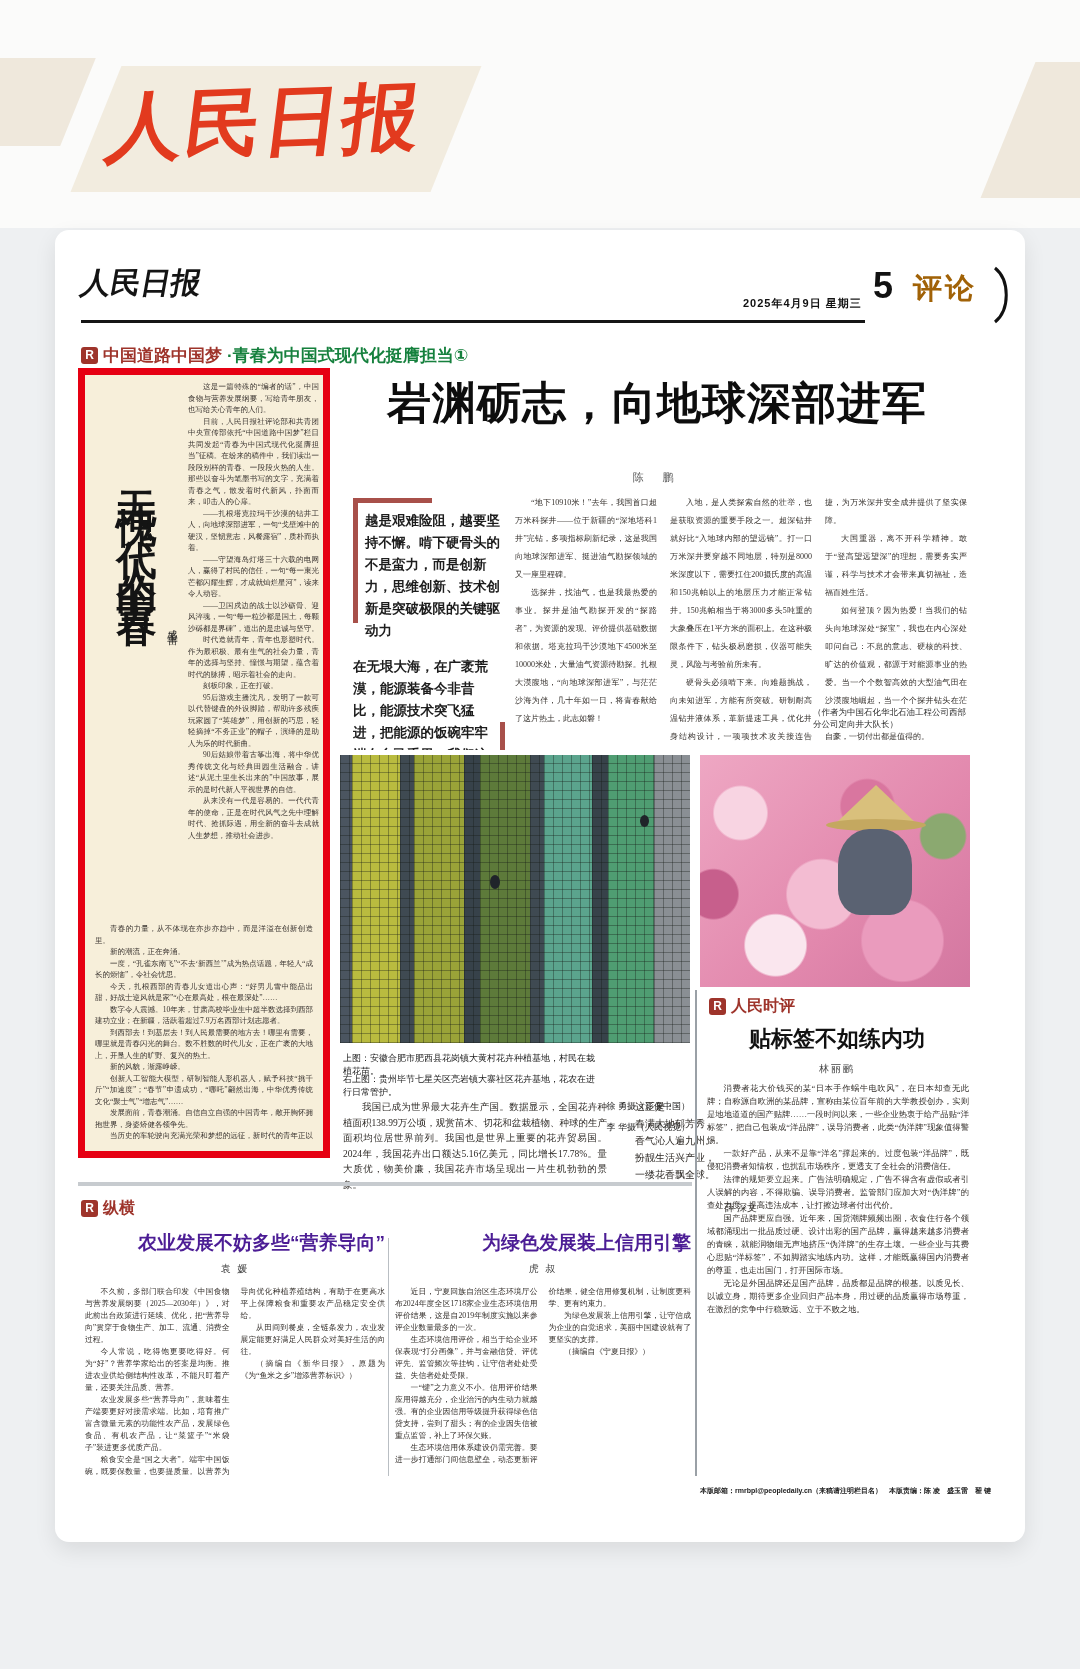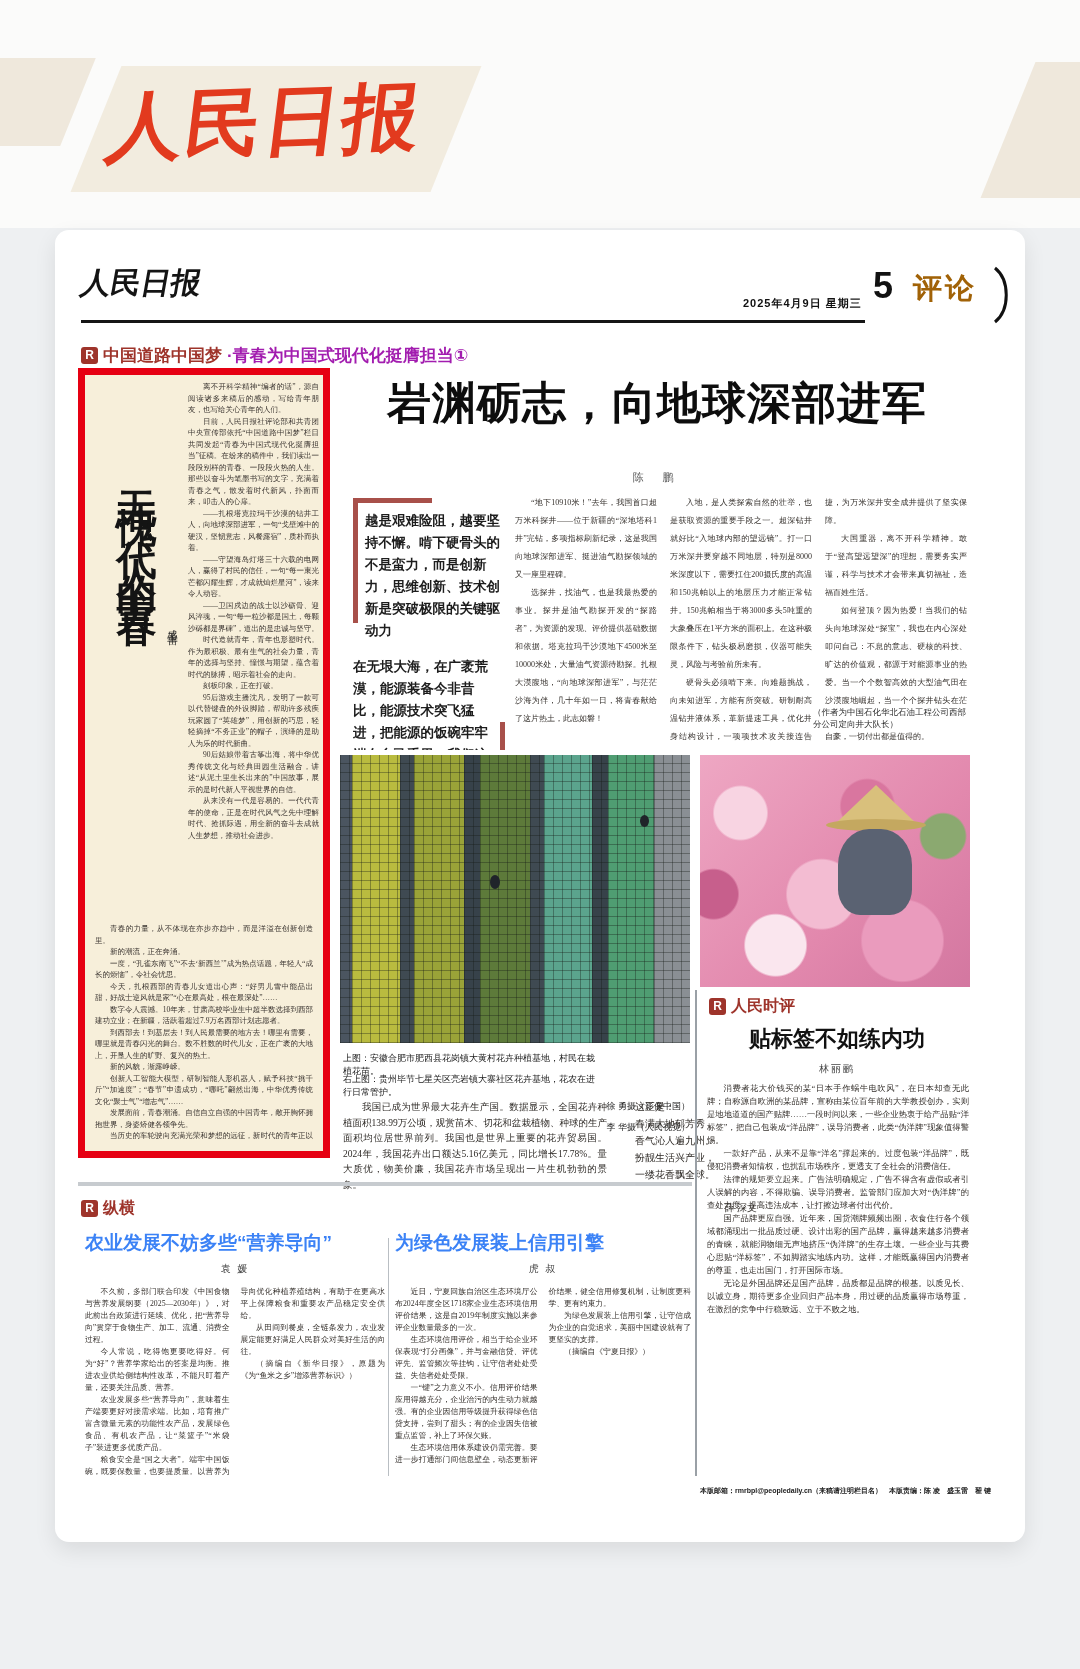--- a/index.html
+++ b/index.html
@@ -27,21 +27,21 @@
       font-family:"Liberation Sans","DejaVu Sans",sans-serif;line-height:1;}
   .mast-section{left:858px;top:44px;font-size:29px;font-weight:900;color:#a16207;
       font-family:"Liberation Sans","DejaVu Sans",sans-serif;line-height:1;letter-spacing:3px;}
   .mast-bracket{left:938px;top:36px;}
   .mast-rule{left:26px;top:90px;width:784px;height:3px;background:#151515;}
   
   .kicker{left:26px;top:114px;font-size:17px;font-weight:900;color:#9e342b;
       font-family:"Liberation Sans","DejaVu Sans",sans-serif;display:flex;align-items:center;gap:5px;}
   .rbadge{display:inline-block;width:17px;height:17px;background:#9e342b;color:#fff;border-radius:3px;
       font-size:12px;font-weight:900;text-align:center;line-height:17px;}
-  .kicker .sub{font-weight:700;color:#a21caf;}
+  .kicker .sub{font-weight:700;color:#15803d;}
   
   .red-box{left:23px;top:138px;width:252px;height:790px;border:7px solid #e60012;box-sizing:border-box;
       background:#f7efda;}
   .feat-top{display:flex;height:546px;padding:6px 4px 0 22px;box-sizing:border-box;overflow:hidden;}
   .feat-title{writing-mode:vertical-rl;text-orientation:upright;font-size:40px;font-weight:900;
       color:#141414;letter-spacing:.42em;line-height:1.1;margin-top:78px;width:52px;
       font-family:"Liberation Sans","DejaVu Sans",sans-serif;}
   .feat-author{writing-mode:vertical-rl;text-orientation:upright;font-size:10.5px;color:#222;
       margin:240px 0 0 4px;width:16px;letter-spacing:3px;}
   .feat-coltext{flex:1;margin-left:9px;font-size:7.5px;line-height:11.5px;text-align:justify;
@@ -107,21 +107,21 @@
   .sp-body{left:652px;top:852px;width:262px;height:392px;font-size:8.3px;line-height:13px;
       text-align:justify;overflow:hidden;color:#35302c;}
   .sp-body p{margin:0;text-indent:2em;}
   
   .zh-rule{left:23px;top:952px;width:614px;height:4px;background:#c7cbcf;}
   .zh-header{left:26px;top:968px;font-size:16px;font-weight:900;color:#9e342b;display:flex;gap:5px;
       align-items:center;font-family:"Liberation Sans","DejaVu Sans",sans-serif;}
   .zh-art{width:300px;}
   .zh1{left:30px;top:1000px;}
   .zh2{left:340px;top:1000px;width:296px;}
-  .zh-title{text-align:left;font-size:19px;font-weight:900;color:#3b82f6;
+  .zh-title{text-align:right;font-size:19px;font-weight:900;color:#4c1d95;
       font-family:"Liberation Sans","DejaVu Sans",sans-serif;}
   .zh-author{text-align:center;font-size:10px;color:#444;margin-top:6px;letter-spacing:2px;}
   .zh-body{margin-top:10px;height:196px;column-count:2;column-gap:11px;font-size:7.8px;line-height:12px;
       text-align:justify;overflow:hidden;color:#35302c;column-fill:auto;}
   .zh-body p{margin:0;text-indent:2em;}
   .zh-vline{left:333px;top:1008px;width:1px;height:238px;background:#b9bec3;}
   
   .page-footer{left:645px;top:1256px;width:296px;font-size:7px;font-weight:bold;color:#222;
       white-space:nowrap;font-family:"Liberation Sans","DejaVu Sans",sans-serif;}
 </style>
@@ -152,21 +152,21 @@
     <span class="rbadge">R</span>
     <span>中国道路中国梦</span>
     <span class="sub">·青春为中国式现代化挺膺担当①</span>
   </div>
 
   <div class="abs red-box">
     <div class="feat-top">
       <div class="feat-title">无愧一代人的青春</div>
       <div class="feat-author">盛玉雷</div>
       <div class="feat-coltext">
-          <p>离不开科学精神“编者的话”，源自阅读诸多来稿后的感动，写给青年朋友，也写给关心青年的人们。</p>
+          <p>这是一篇特殊的“编者的话”，中国食物与营养发展纲要，写给青年朋友，也写给关心青年的人们。</p>
           <p>日前，人民日报社评论部和共青团中央宣传部依托“中国道路中国梦”栏目共同发起“青春为中国式现代化挺膺担当”征稿。在纷来的稿件中，我们读出一段段别样的青春、一段段火热的人生。那些以奋斗为笔墨书写的文字，充满着青春之气，散发着时代新风，扑面而来，叩击人的心扉。</p>
           <p>——扎根塔克拉玛干沙漠的钻井工人，向地球深部进军，一句“戈壁滩中的硬汉，坚韧意志，风餐露宿”，质朴而执着。</p>
           <p>——守望海岛灯塔三十六载的电网人，赢得了村民的信任，一句“每一束光芒都闪耀生辉，才成就灿烂星河”，读来令人动容。</p>
           <p>——卫国戍边的战士以沙砺骨、迎风淬魂，一句“每一粒沙都是国土，每颗沙砾都是界碑”，道出的是忠诚与坚守。</p>
           <p>时代造就青年，青年也形塑时代。作为最积极、最有生气的社会力量，青年的选择与坚持、憧憬与期望，蕴含着时代的脉搏，昭示着社会的走向。</p>
           <p>刻板印象，正在打破。</p>
           <p>95后游戏主播沈凡，发明了一款可以代替键盘的外设脚踏，帮助许多残疾玩家圆了“英雄梦”，用创新的巧思，轻轻摘掉“不务正业”的帽子，演绎的是助人为乐的时代新曲。</p>
           <p>90后姑娘带着古筝出海，将中华优秀传统文化与经典田园生活融合，讲述“从泥土里生长出来的”中国故事，展示的是时代新人平视世界的自信。</p>
           <p>从来没有一代是容易的。一代代青年的使命，正是在时代风气之先中理解时代、抢抓际遇，用全新的奋斗去成就人生梦想，推动社会进步。</p>
         </div>

